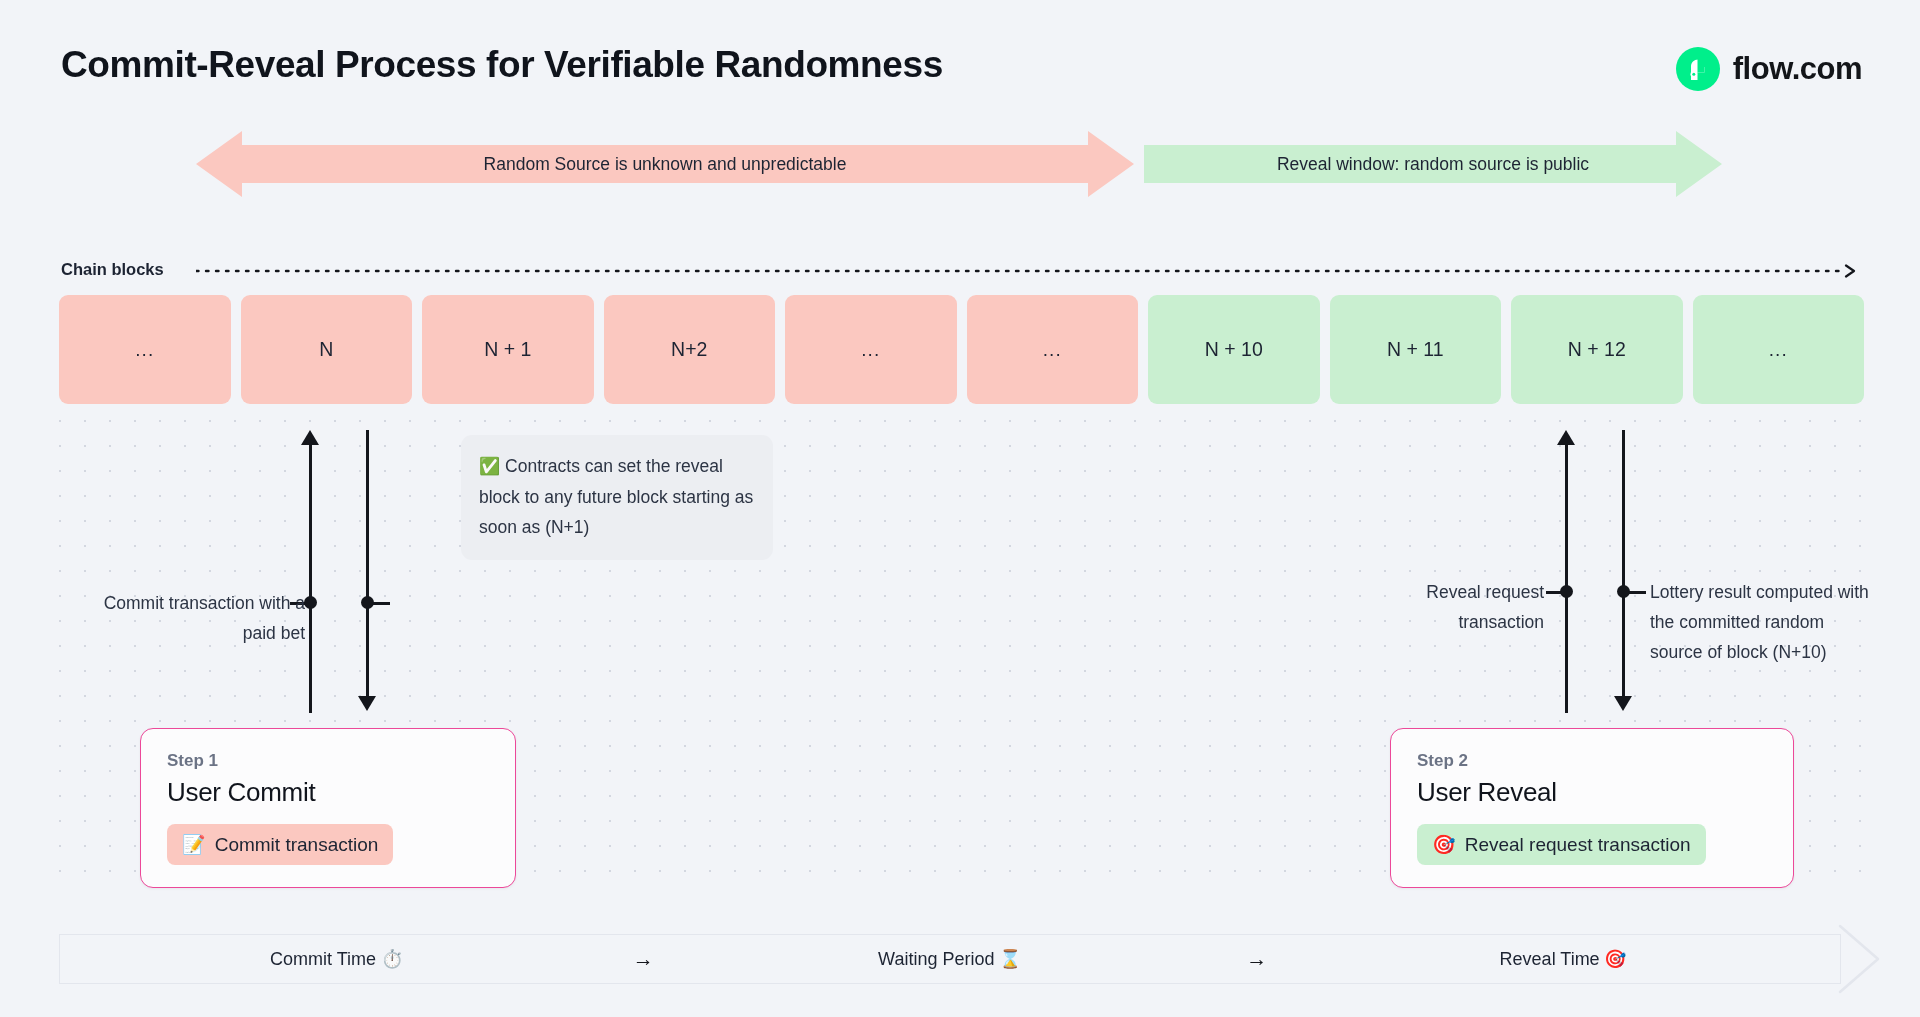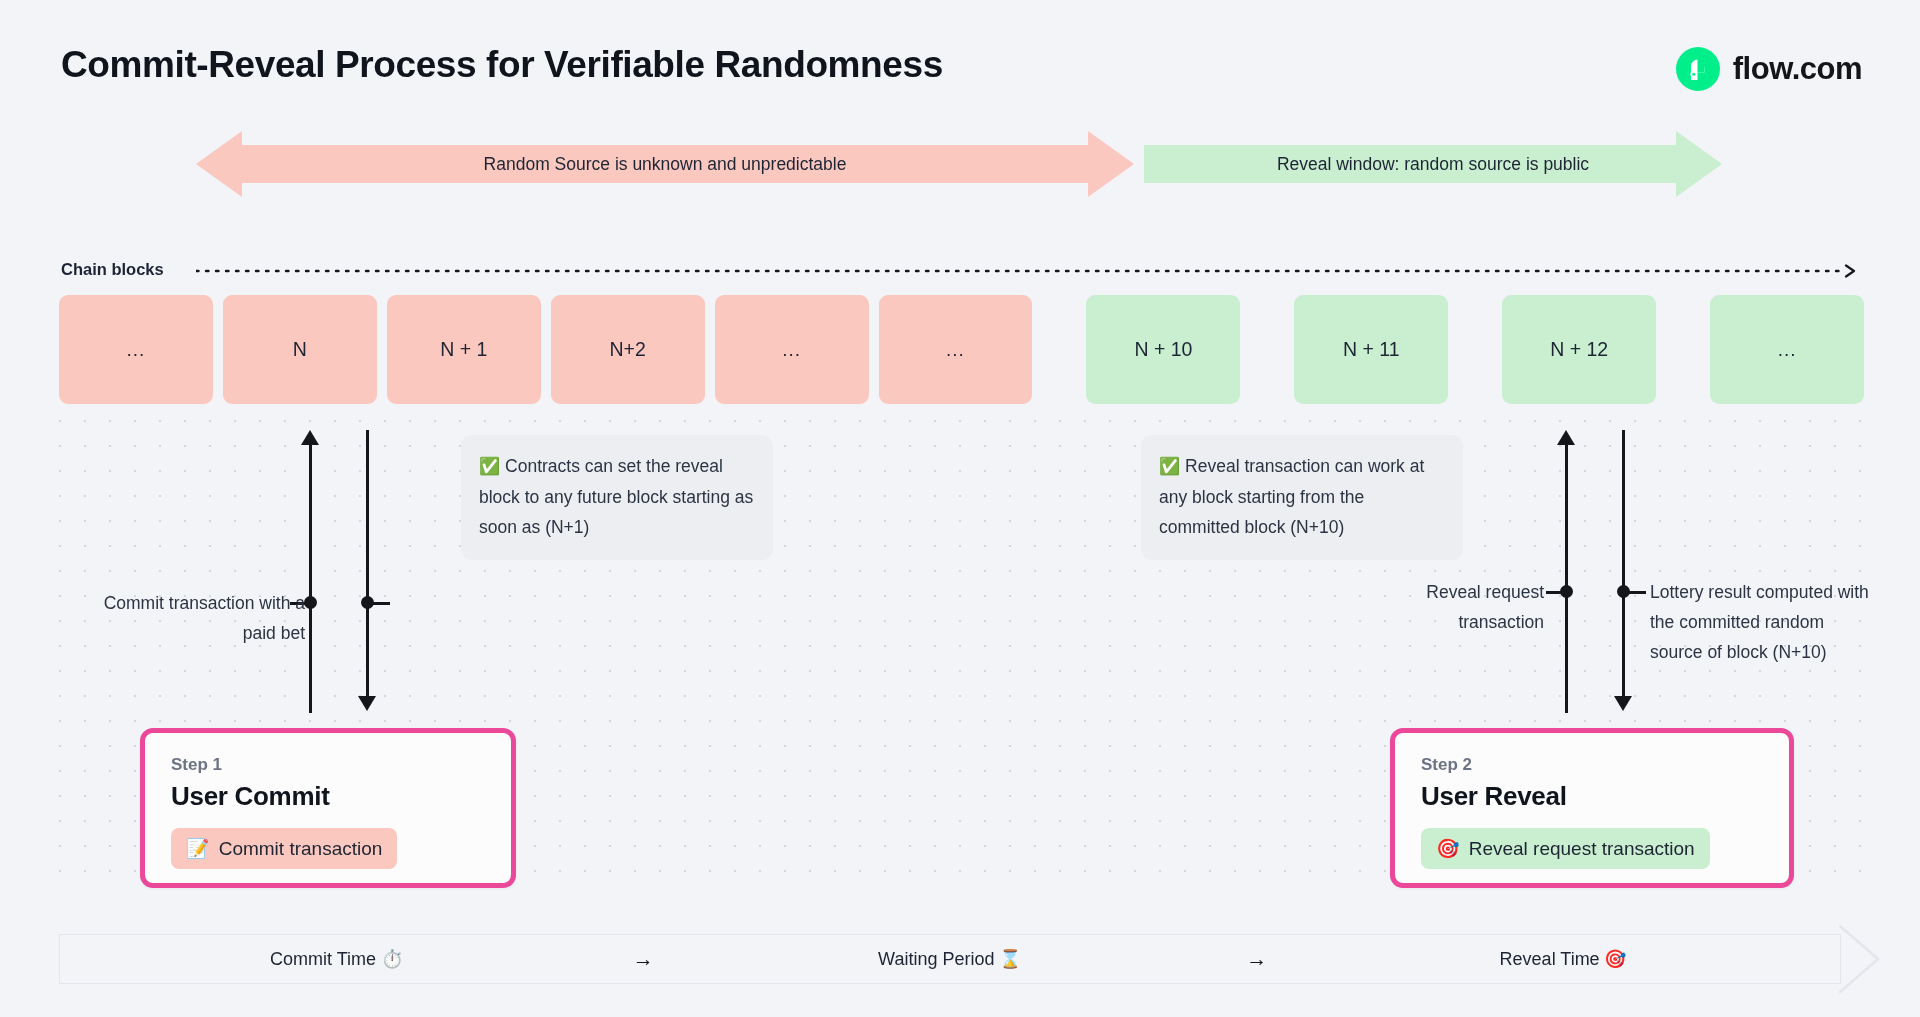--- a/index.html
+++ b/index.html
@@ -43,21 +43,21 @@
     font-size: 16.5px; font-weight: 700; color: #1d2433;
   }
   .chain-line { position: absolute; left: 196px; top: 264px; width: 1665px; height: 14px; }
 
   .blocks { position: absolute; left: 59px; top: 295px; width: 1805px; height: 109px; display: flex; gap: 10px; }
   .block {
     flex: 1 1 0; border-radius: 9px; display: flex; align-items: center; justify-content: center;
     font-size: 19.5px; color: #1d2433;
   }
   .block.pink { background: #fbc8c0; }
-  .block.green { background: #c9efd0; margin-left: 44px; }
+  .block.green { background: #c9efd0; }
   .block.ellipsis { font-size: 19px; letter-spacing: 1px; }
   .dotgrid {
     position: absolute; left: 59px; top: 420px; width: 1805px; height: 472px;
     background-image: radial-gradient(circle at 1px 1px, #d3d7e0 1.3px, transparent 1.4px);
     background-size: 25px 25px;
   }
 
   
   .callout {
     position: absolute; background: #eceef2; border-radius: 11px;
@@ -85,26 +85,26 @@
   .annot.right-align { text-align: right; }
   .annot ul { list-style: none; margin-top: 1px; }
   .annot li { position: relative; padding-left: 19px; }
   .annot li::before {
     content: ""; position: absolute; left: 4px; top: 13px;
     width: 6px; height: 6px; border-radius: 50%; background: #2c3444;
   }
 
   
   .step-card {
-    position: absolute; background: #fcfcfd; border: 5px solid #ec4899;
+    position: absolute; background: #fcfcfd; border: 1px solid #ec4899;
     border-radius: 13px; box-shadow: 0 1px 3px rgba(20,25,40,0.05);
     padding: 22px 26px 26px 26px;
   }
   .step-kicker { font-size: 17px; font-weight: 700; color: #6b7385; margin-bottom: 6px; }
-  .step-title { font-size: 26px; font-weight: 700; color: #10141c; letter-spacing: -0.3px; margin-bottom: 16px; }
+  .step-title { font-size: 26px; font-weight: 400; color: #10141c; letter-spacing: -0.3px; margin-bottom: 16px; }
   .step-pill {
     display: inline-flex; align-items: center; gap: 9px;
     border-radius: 8px; padding: 9px 15px; font-size: 19px; color: #1d2433;
   }
   .step-pill.pink { background: #fbc8c0; }
   .step-pill.green { background: #c9efd0; }
 
   
   .timeline {
     position: absolute; left: 59px; top: 934px; width: 1782px; height: 50px;
@@ -191,24 +191,20 @@
   <div class="vline" style="left:1622px; top:430px; height:268px;"></div>
   <div class="vcap-down" style="left:1614px; top:696px;"></div>
   <div class="stub" style="left:1624px; top:591px; width:22px;"></div>
   <div class="node-dot" style="left:1617px; top:585px;"></div>
 
   <div class="callout" style="left:461px; top:435px; width:312px;">
     <span class="emoji">✅</span>
     <span>Contracts can set the reveal block to any future block starting as soon as (N+1)</span>
   </div>
 
-  <div class="callout" style="left:1141px; top:435px; width:322px;">
-    <span class="emoji">✅</span>
-    <span>Reveal transaction can work at any block starting from the committed block (N+10)</span>
-  </div>
 
   <div class="annot right-align" style="left:77px; top:588px; width:228px;">Commit transaction with a paid bet</div>
 
 
   <div class="annot right-align" style="left:1340px; top:577px; width:204px;">Reveal request transaction</div>
 
   <div class="annot" style="left:1650px; top:577px; width:222px;">Lottery result computed with the committed random source of block (N+10)</div>
 
   <div class="step-card" style="left:140px; top:728px; width:376px; height:160px;">
     <div class="step-kicker">Step 1</div>

